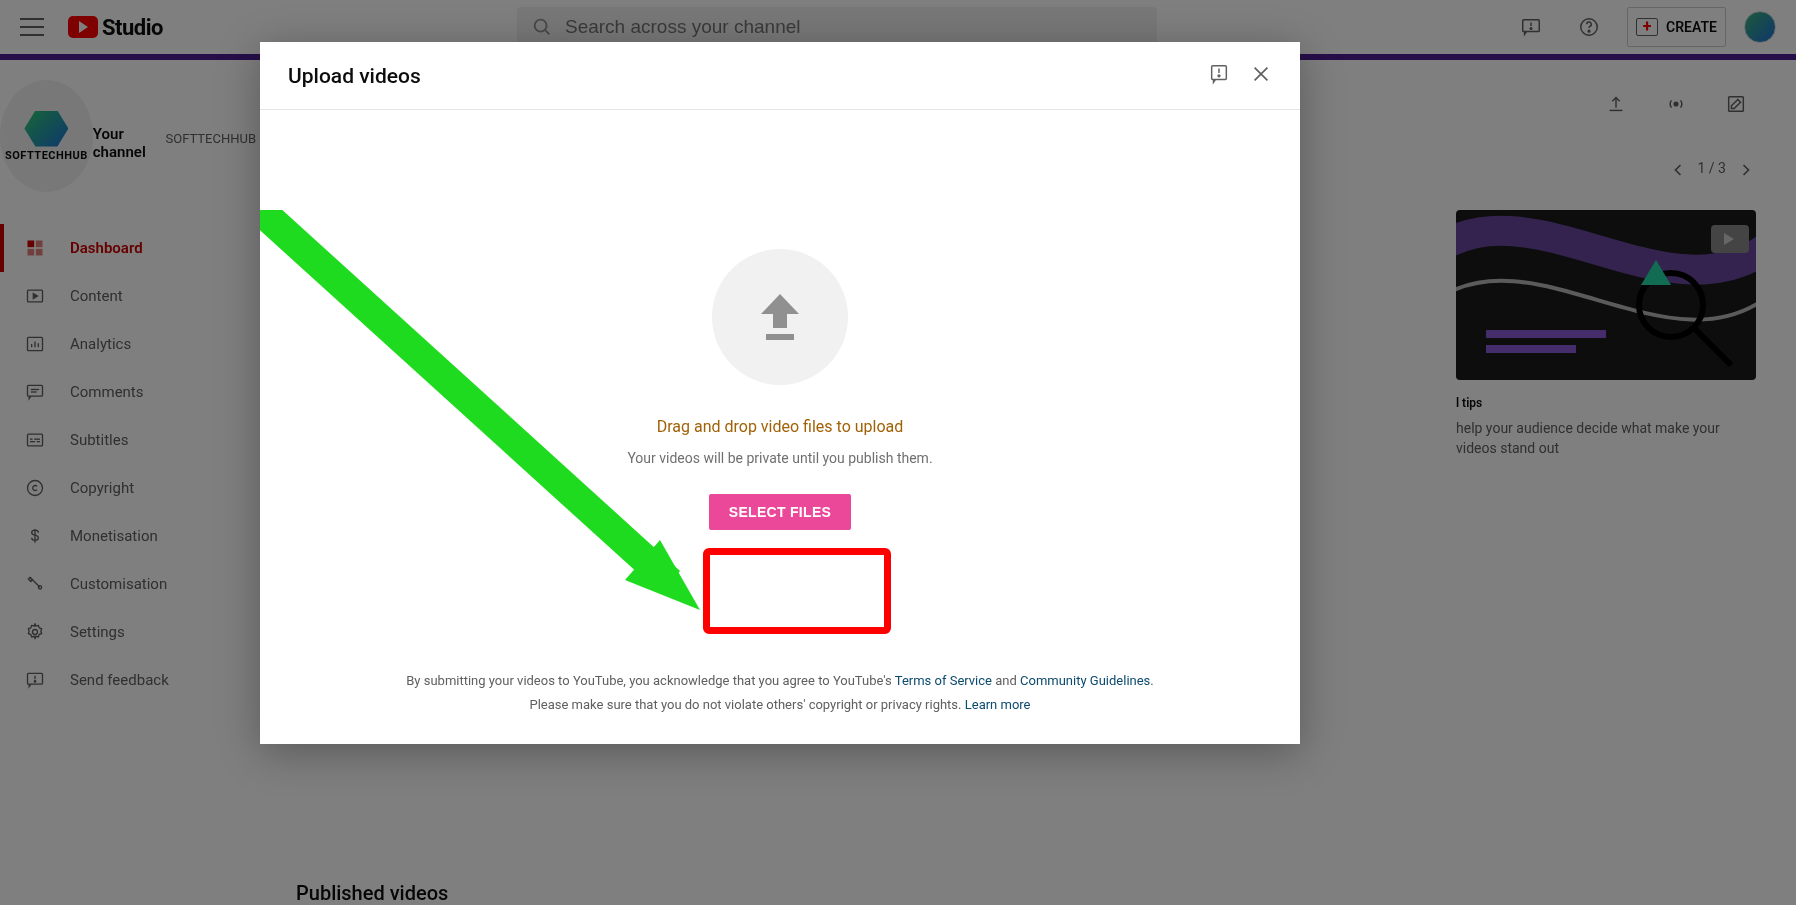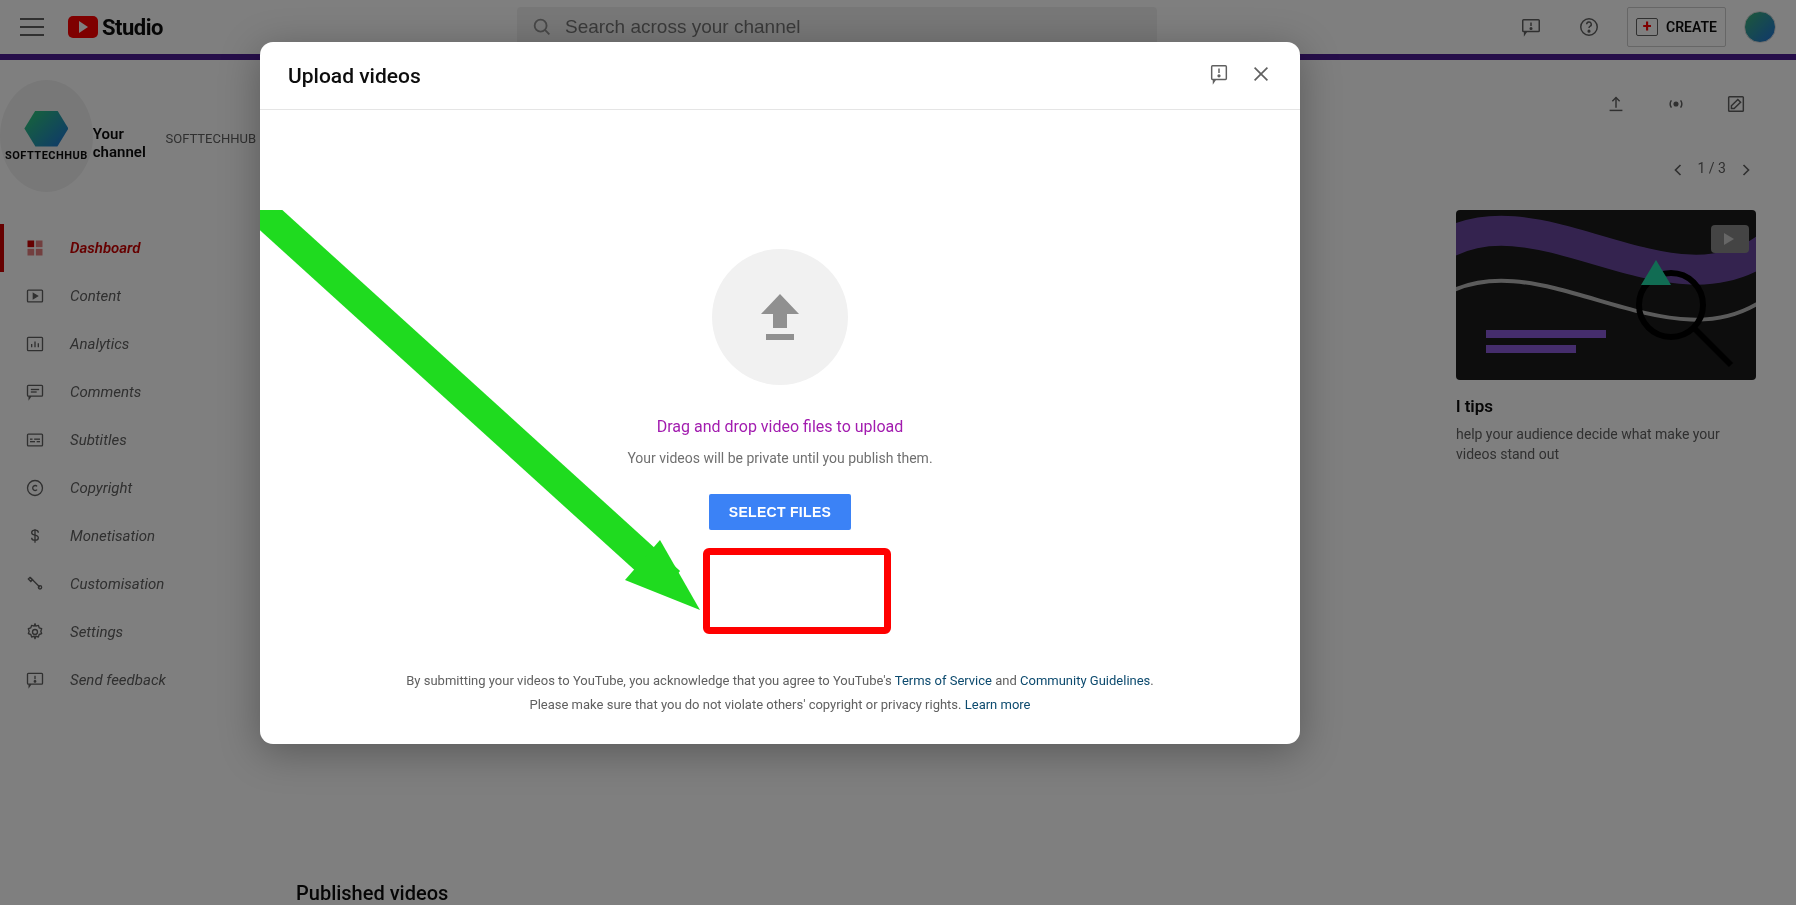--- a/index.html
+++ b/index.html
@@ -26,47 +26,47 @@
 
 .layout { display: flex; height: calc(100% - 60px); }
 .sidebar { width: 256px; padding-top: 20px; display: flex; flex-direction: column; }
 .channel-head { display: flex; flex-direction: row; align-items: center; padding-bottom: 20px; }
 .avatar-big { width: 112px; height: 112px; border-radius: 50%; background: #f1f1f1; display: flex; align-items: center; justify-content: center; flex-direction: column; gap: 2px; }
 .avatar-shape { width: 44px; height: 36px; background: linear-gradient(135deg,#2ecc71,#1e6fd9); clip-path: polygon(25% 0,75% 0,100% 50%,75% 100%,25% 100%,0 50%); }
 .avatar-txt { font-size: 11px; font-weight: 700; letter-spacing: 0.5px; }
 .channel-label { font-size: 15px; font-weight: 600; margin-top: 14px; }
 .channel-name  { font-size: 13px; color: #606060; margin-top: 4px; }
 .nav { margin-top: 12px; display: flex; flex-direction: column; }
-.nav-item { height: 48px; display: flex; align-items: center; gap: 24px; padding: 0 24px; font-size: 15px; color: #606060; cursor: pointer; font-style: italic; }
+.nav-item { height: 48px; display: flex; align-items: center; gap: 24px; padding: 0 24px; font-size: 15px; color: #606060; cursor: pointer; }
 .nav-item.active { color: #cc0000; font-weight: 600; position: relative; }
 .nav-item.active::before { content: ""; position: absolute; left: 0; top: 0; bottom: 0; width: 4px; background: #cc0000; }
 .nav-icon { width: 22px; height: 22px; display: flex; align-items: center; justify-content: center; color: inherit; }
 
 
 .main { flex: 1; padding: 24px 40px; position: relative; }
 .main-toolbar { position: absolute; right: 40px; top: 24px; display: flex; gap: 20px; color: #606060; }
 .pager { position: absolute; right: 40px; top: 100px; display: flex; align-items: flex-start; gap: 10px; color: #606060; font-size: 14px; }
 .tips-card { position: absolute; right: 40px; top: 150px; width: 300px; }
 .tips-thumb { height: 170px; background: #1a1a1a; border-radius: 4px; margin-bottom: 16px; position: relative; overflow: hidden; }
 .tips-swirl { position:absolute; inset:0; }
-.tips-title { font-size: 17px; font-weight: 600; margin-bottom: 8px; }
+.tips-title { font-size: 12px; font-weight: 600; margin-bottom: 8px; }
 .tips-desc { font-size: 14px; color: #606060; line-height: 1.45; }
 .published-h { position: absolute; left: 40px; bottom: 0; font-size: 20px; font-weight: 500; }
 
 
 .scrim { position: absolute; inset: 0; background: rgba(0,0,0,0.5); z-index: 10; }
-.modal { position: absolute; left: 260px; top: 42px; width: 1040px; height: 702px; background: #fff; z-index: 20; border-radius: 13px; box-shadow: 0 8px 40px rgba(0,0,0,0.3); display: flex; flex-direction: column; }
+.modal { position: absolute; left: 260px; top: 42px; width: 1040px; height: 702px; background: #fff; z-index: 20; border-radius: 0; box-shadow: 0 8px 40px rgba(0,0,0,0.3); display: flex; flex-direction: column; }
 .modal-head { height: 68px; padding: 0 28px; display: flex; align-items: center; justify-content: space-between; border-bottom: 1px solid #e5e5e5; }
 .modal-title { font-size: 21px; font-weight: 500; }
 .modal-head-actions { display: flex; gap: 20px; color: #606060; }
 .modal-body { flex: 1; display: flex; flex-direction: column; align-items: center; justify-content: center; gap: 14px; position: relative; }
 .upload-circle { width: 136px; height: 136px; border-radius: 50%; background: #f1f1f1; display: flex; align-items: center; justify-content: center; flex-direction: column; gap: 10px; }
-.drag-title { font-size: 16px; color: #a21caf; margin-top: 18px; }
+.drag-title { font-size: 16px; color: #a16207; margin-top: 18px; }
 .drag-sub   { font-size: 14px; color: #707070; }
-.select-btn { margin-top: 14px; background: #3b82f6; color: #fff; font-size: 14px; font-weight: 600; padding: 10px 20px; border: none; border-radius: 2px; cursor: pointer; letter-spacing: 0.3px; }
+.select-btn { margin-top: 14px; background: #ec4899; color: #fff; font-size: 14px; font-weight: 600; padding: 10px 20px; border: none; border-radius: 2px; cursor: pointer; letter-spacing: 0.3px; }
 .legal { text-align: center; font-size: 13px; color: #606060; padding: 0 40px 26px; line-height: 1.9; }
 .legal a { color: #0c4a6e; text-decoration: none; }
 
 
 .red-box { position: absolute; left: 443px; top: 438px; width: 188px; height: 86px; border: 7px solid #ff0000; border-radius: 6px; z-index: 30; pointer-events: none; }
 .arrow-svg { position: absolute; left: 0; top: 100px; width: 700px; height: 440px; z-index: 30; pointer-events: none; }
 </style>
 </head>
 <body>
 

